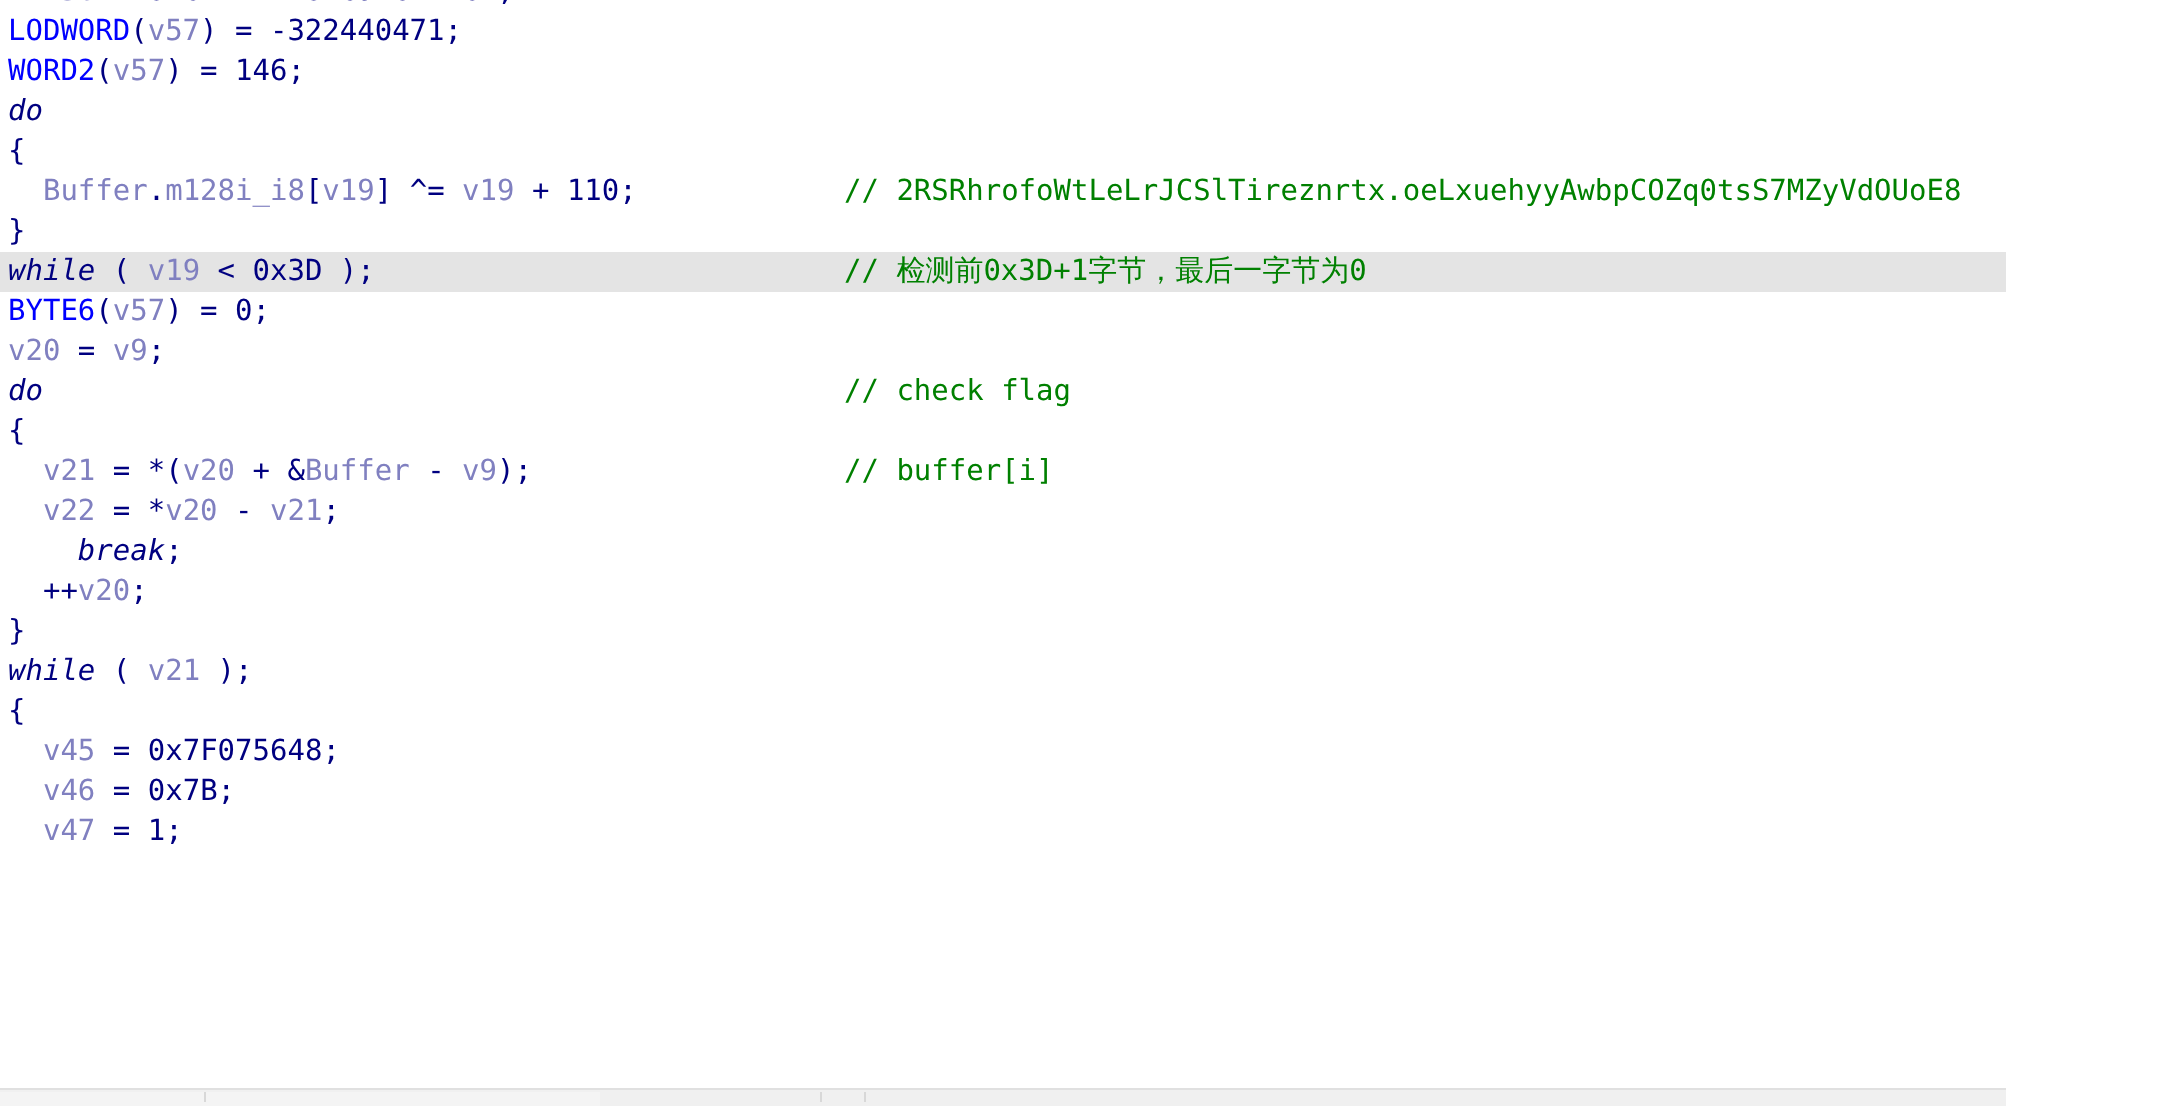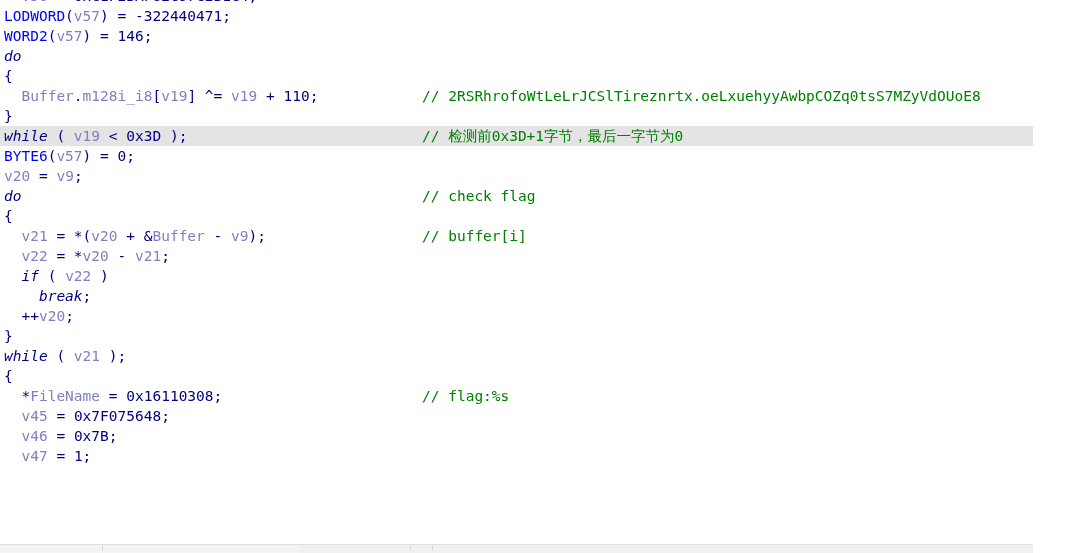--- a/index.html
+++ b/index.html
@@ -15,21 +15,20 @@
     font-family: "DejaVu Sans Mono", "Liberation Mono", monospace;
   }
 
   
   #pseudocode-view {
     position: relative;
     width: 1003px;
     height: 553px;
     background: #ffffff;
     overflow: hidden;
-    padding-left: 30px;
   }
 
   #code-area {
     position: absolute;
     left: 0;
     top: 0;
     width: 1089px;
     
     margin-top: -14px;
   }
@@ -109,27 +108,25 @@
       <div class="code-line"><span class="code-text"><span class="t-punct">{</span></span></div>
       <div class="code-line"><span class="code-text"><span class="t-punct">  </span><span class="t-loc">Buffer</span><span class="t-punct">.</span><span class="t-loc">m128i_i8</span><span class="t-punct">[</span><span class="t-loc">v19</span><span class="t-punct">] ^= </span><span class="t-loc">v19</span><span class="t-punct"> + </span><span class="t-num">110</span><span class="t-punct">;</span></span><span class="comment-col t-cmt">// 2RSRhrofoWtLeLrJCSlTireznrtx.oeLxuehyyAwbpCOZq0tsS7MZyVdOUoE8</span></div>
       <div class="code-line"><span class="code-text"><span class="t-punct">}</span></span></div>
       <div class="code-line current"><span class="code-text"><span class="t-flow">while</span><span class="t-punct"> ( </span><span class="t-loc">v19</span><span class="t-punct"> &lt; </span><span class="t-num">0x3D</span><span class="t-punct"> );</span></span><span class="comment-col t-cmt">// 检测前0x3D+1字节，最后一字节为0</span></div>
       <div class="code-line"><span class="code-text"><span class="t-kw">BYTE6</span><span class="t-punct">(</span><span class="t-loc">v57</span><span class="t-punct">) = </span><span class="t-num">0</span><span class="t-punct">;</span></span></div>
       <div class="code-line"><span class="code-text"><span class="t-loc">v20</span><span class="t-punct"> = </span><span class="t-loc">v9</span><span class="t-punct">;</span></span></div>
       <div class="code-line"><span class="code-text"><span class="t-flow">do</span></span><span class="comment-col t-cmt">// check flag</span></div>
       <div class="code-line"><span class="code-text"><span class="t-punct">{</span></span></div>
       <div class="code-line"><span class="code-text"><span class="t-punct">  </span><span class="t-loc">v21</span><span class="t-punct"> = *(</span><span class="t-loc">v20</span><span class="t-punct"> + &amp;</span><span class="t-loc">Buffer</span><span class="t-punct"> - </span><span class="t-loc">v9</span><span class="t-punct">);</span></span><span class="comment-col t-cmt">// buffer[i]</span></div>
       <div class="code-line"><span class="code-text"><span class="t-punct">  </span><span class="t-loc">v22</span><span class="t-punct"> = *</span><span class="t-loc">v20</span><span class="t-punct"> - </span><span class="t-loc">v21</span><span class="t-punct">;</span></span></div>
-      <div class="code-line"><span class="code-text"><span class="t-punct">  </span><span class="t-flow">if</span><span class="t-punct"> ( </span><span class="t-loc">v22</span><span class="t-punct"> )</span></span></div>
       <div class="code-line"><span class="code-text"><span class="t-punct">    </span><span class="t-flow">break</span><span class="t-punct">;</span></span></div>
       <div class="code-line"><span class="code-text"><span class="t-punct">  ++</span><span class="t-loc">v20</span><span class="t-punct">;</span></span></div>
       <div class="code-line"><span class="code-text"><span class="t-punct">}</span></span></div>
       <div class="code-line"><span class="code-text"><span class="t-flow">while</span><span class="t-punct"> ( </span><span class="t-loc">v21</span><span class="t-punct"> );</span></span></div>
       <div class="code-line"><span class="code-text"><span class="t-punct">{</span></span></div>
-      <div class="code-line"><span class="code-text"><span class="t-punct">  *</span><span class="t-loc">FileName</span><span class="t-punct"> = </span><span class="t-num">0x16110308</span><span class="t-punct">;</span></span><span class="comment-col t-cmt">// flag:%s</span></div>
       <div class="code-line"><span class="code-text"><span class="t-punct">  </span><span class="t-loc">v45</span><span class="t-punct"> = </span><span class="t-num">0x7F075648</span><span class="t-punct">;</span></span></div>
       <div class="code-line"><span class="code-text"><span class="t-punct">  </span><span class="t-loc">v46</span><span class="t-punct"> = </span><span class="t-num">0x7B</span><span class="t-punct">;</span></span></div>
       <div class="code-line"><span class="code-text"><span class="t-punct">  </span><span class="t-loc">v47</span><span class="t-punct"> = </span><span class="t-num">1</span><span class="t-punct">;</span></span></div>
     </div>
 
   <div id="hscrollbar">
     <div id="hscroll-thumb" style="left: 0px; width: 300px;"></div>
     <div class="hscroll-grip" style="left:102px;"></div>
     <div class="hscroll-grip" style="left:410px;"></div>
     <div class="hscroll-grip" style="left:432px;"></div>

